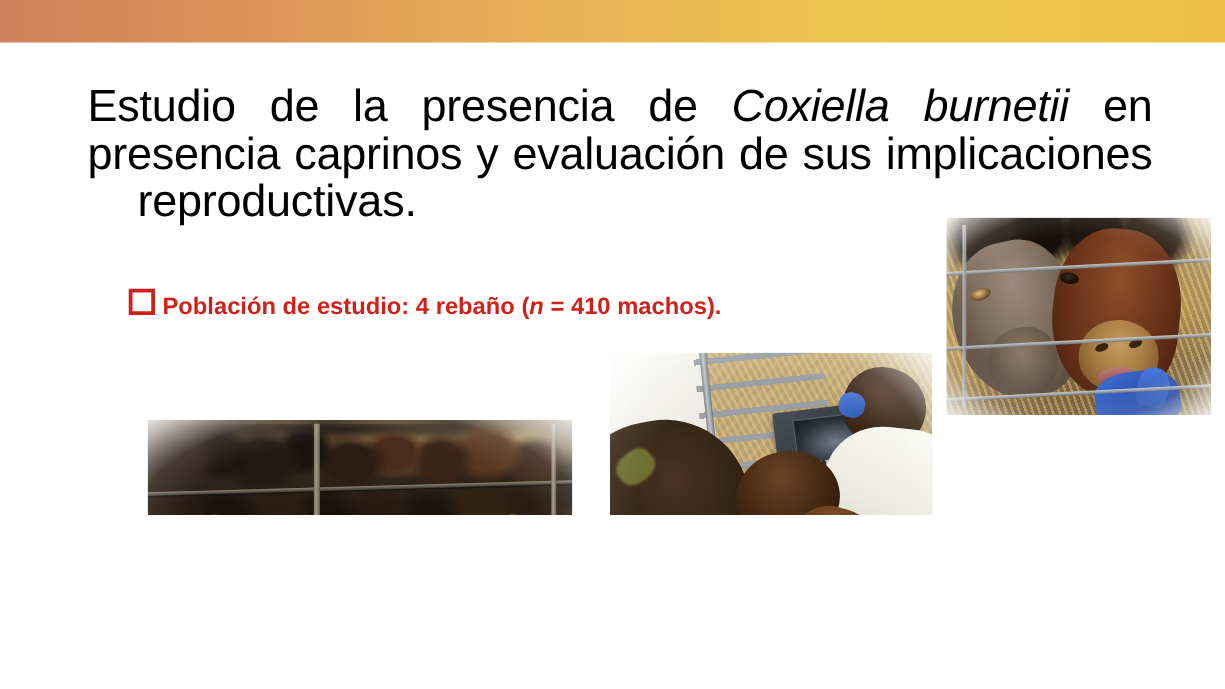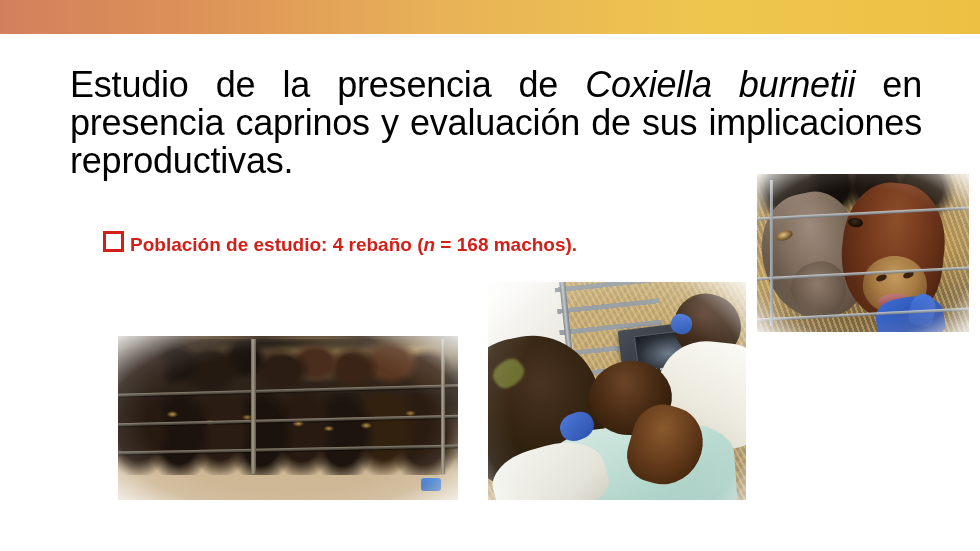--- a/index.html
+++ b/index.html
@@ -7,21 +7,21 @@
     padding: 0;
     background: #ffffff;
   }
   body {
     font-family: "Liberation Sans", sans-serif;
   }
 
   #slide {
     position: relative;
     width: 980px;
-    height: 500px;
+    height: 412px;
     background: #ffffff;
     overflow: hidden;
   }
 
   
   .top-band {
     position: absolute;
     left: 0;
     top: 0;
     width: 980px;
@@ -48,20 +48,21 @@
     white-space: nowrap;
   }
   .title-line.justified {
     white-space: normal;
     text-align: justify;
     text-align-last: justify;
   }
   .title-line.last {
     text-align-last: left;
     text-align: left;
+    margin-left: 40px;
   }
   .sci-name {
     font-style: italic;
   }
 
   
   .bullet-row {
     position: absolute;
     left: 103px;
     top: 230px;
@@ -433,21 +434,21 @@
   <div class="title-block">
     <span class="title-line justified"><span>Estudio de la presencia de</span>
       <span class="sci-name">Coxiella burnetii</span>
       <span>en</span></span>
     <span class="title-line justified">presencia caprinos y evaluación de sus implicaciones</span>
     <span class="title-line last">reproductivas.</span>
   </div>
 
   <div class="bullet-row">
     <span class="bullet-glyph"></span>
-    <span class="bullet-text"><span>Población de estudio: 4 rebaño (</span><span class="ital">n</span><span> = 168 machos).</span></span>
+    <span class="bullet-text"><span>Población de estudio: 4 rebaño (</span><span class="ital">n</span><span> = 410 machos).</span></span>
   </div>
 
   <div class="photo" id="photo-pen">
     <div class="inner">
       <div class="bg"></div>
       <div class="straw"></div>
       <div class="herd-back"></div>
       <div class="herd-front"></div>
       <div class="collars"></div>
       <div class="rail r1"></div>

